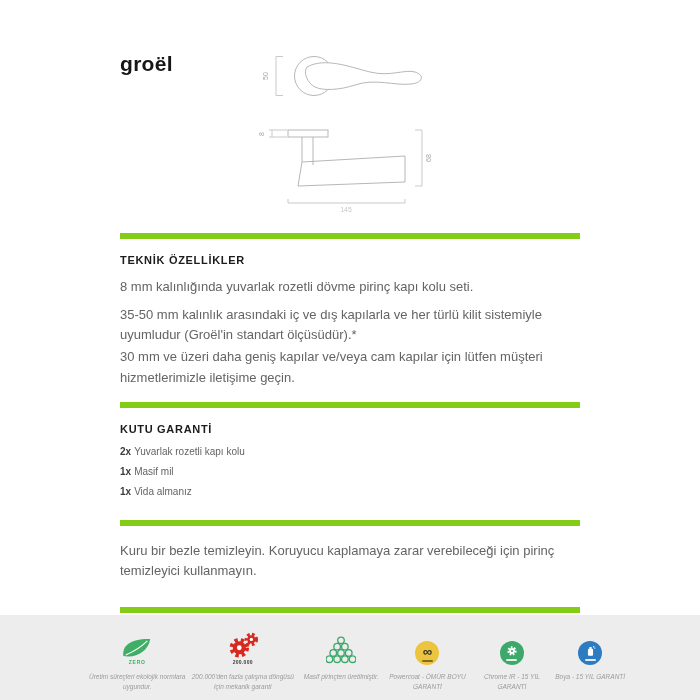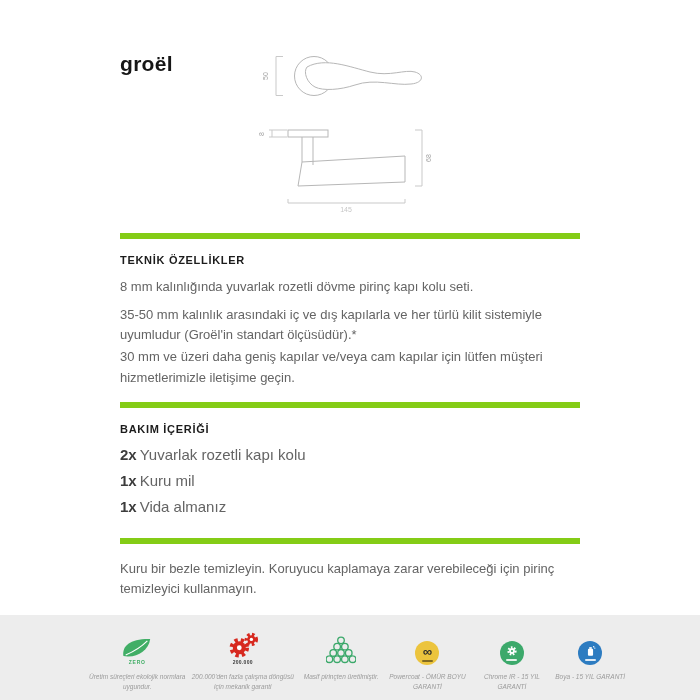--- a/index.html
+++ b/index.html
@@ -6,21 +6,21 @@
   .page{position:relative;width:700px;height:700px;background:#ffffff;overflow:hidden;
         font-family:"Liberation Sans", sans-serif;color:#636363;}
   .logo{position:absolute;left:120px;top:52px;font-size:21px;font-weight:700;color:#161616;letter-spacing:.3px;}
   .drawings{position:absolute;left:255px;top:45px;}
   .content{position:absolute;left:120px;top:233px;width:460px;}
   .section{border-top:6px solid #84cc16;padding:15px 0 14px 0;}
   .section.warning{padding-top:24px;}
   .sec-heading{font-size:11px;font-weight:700;color:#1c1c1c;letter-spacing:.7px;margin:0 0 11px 0;}
   .body-p{font-size:13px;line-height:1.55;margin:0 0 8px 0;color:#646464;}
   .body-p:last-child{margin-bottom:0;}
-  .box-item{font-size:15px;margin:0 0 9px 0;color:#646464;}
+  .box-item{font-size:10px;margin:0 0 9px 0;color:#646464;}
   .box-item .qty{font-weight:700;color:#3c3c3c;margin-right:3px;}
   .warn-line{font-size:9.5px;margin:0 0 8px 0;color:#646464;}
   .footer{position:absolute;left:0;top:615px;width:700px;height:85px;background:#ededed;
           display:flex;justify-content:space-between;padding:17px 72px 0 88px;box-sizing:border-box;}
   .badge-col{display:flex;flex-direction:column;align-items:center;width:112px;}
   .badge-icon-area{height:33px;display:flex;flex-direction:column;align-items:center;justify-content:flex-end;}
   .badge-icon-label{font-size:5px;font-weight:700;letter-spacing:.8px;margin-top:1px;}
   .badge-caption{font-size:6.5px;font-style:italic;color:#9b9b9b;text-align:center;line-height:1.6;margin-top:7px;max-width:112px;}
   .badge-circle{width:24px;height:24px;border-radius:50%;display:flex;flex-direction:column;align-items:center;justify-content:center;}
   .inf-glyph{font-size:13px;font-weight:700;color:#2b2b2b;line-height:1;margin-top:1px;}
@@ -83,26 +83,26 @@
   <div class="content">
 
     <div class="section">
       <h2 class="sec-heading">TEKNİK ÖZELLİKLER</h2>
       <p class="body-p">8 mm kalınlığında yuvarlak rozetli dövme pirinç kapı kolu seti.</p>
       <p class="body-p" style="margin-bottom:2px">35-50 mm kalınlık arasındaki iç ve dış kapılarla ve her türlü kilit sistemiyle uyumludur (Groël'in standart ölçüsüdür).*</p>
       <p class="body-p">30 mm ve üzeri daha geniş kapılar ve/veya cam kapılar için lütfen müşteri hizmetlerimizle iletişime geçin.</p>
     </div>
 
     <div class="section">
-      <h2 class="sec-heading">BAKIM İÇERİĞİ</h2>
+      <h2 class="sec-heading">KUTU GARANTİ</h2>
       <p class="box-item">
         <span class="qty">2x</span><span>Yuvarlak rozetli kapı kolu</span>
       </p>
       <p class="box-item">
-        <span class="qty">1x</span><span>Kuru mil</span>
+        <span class="qty">1x</span><span>Masif mil</span>
       </p>
       <p class="box-item">
         <span class="qty">1x</span><span>Vida almanız</span>
       </p>
     </div>
 
     <div class="section" style="padding-bottom:26px;">
       <p class="body-p">Kuru bir bezle temizleyin. Koruyucu kaplamaya zarar verebileceği için pirinç temizleyici kullanmayın.</p>
     </div>
 

